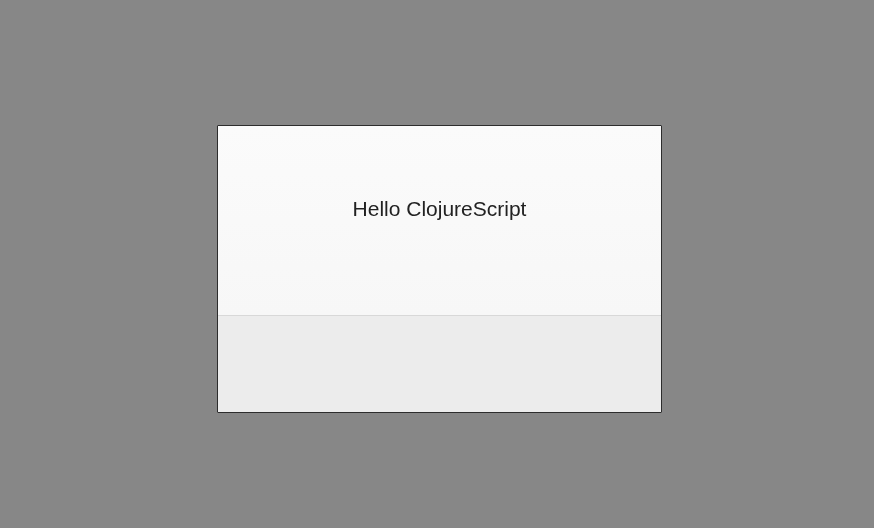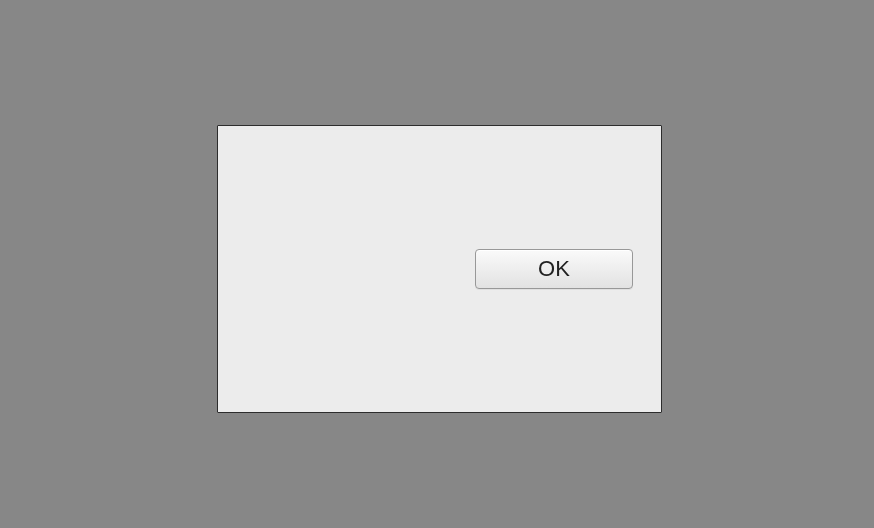--- a/index.html
+++ b/index.html
@@ -59,16 +59,16 @@
       border-radius: 4px;
       box-shadow: inset 0 1px 0 #ffffff, 0 1px 0 rgba(0,0,0,0.05);
       cursor: pointer;
       font-family: inherit;
     }
   </style>
 </head>
 <body>
 
 <div class="dialog">
-  <div class="dialog-footer">
-    <button class="ok-button">OK</button>
+  <div class="dialog-body">
+    <div class="dialog-message">Hello ClojureScript</div>
   </div>
 </div>
 
 </body></html>

